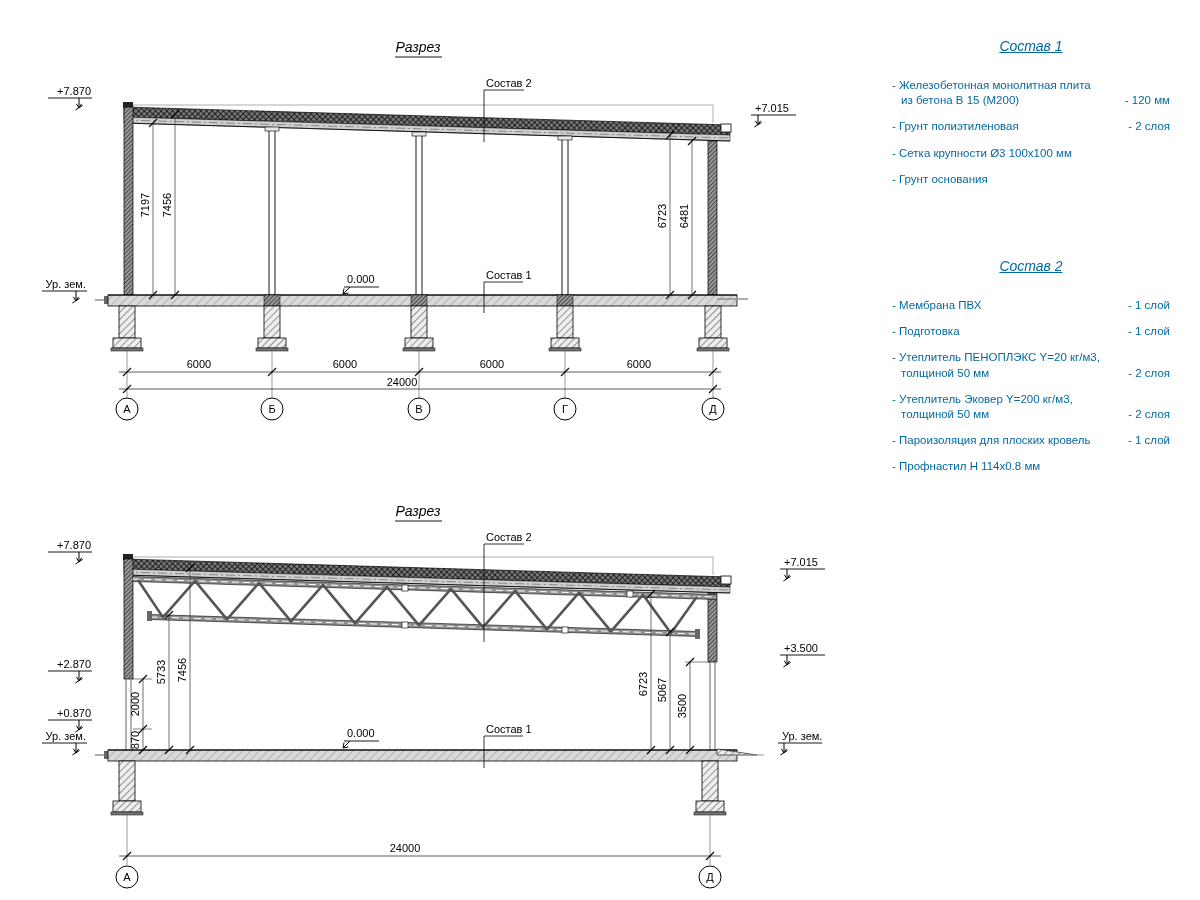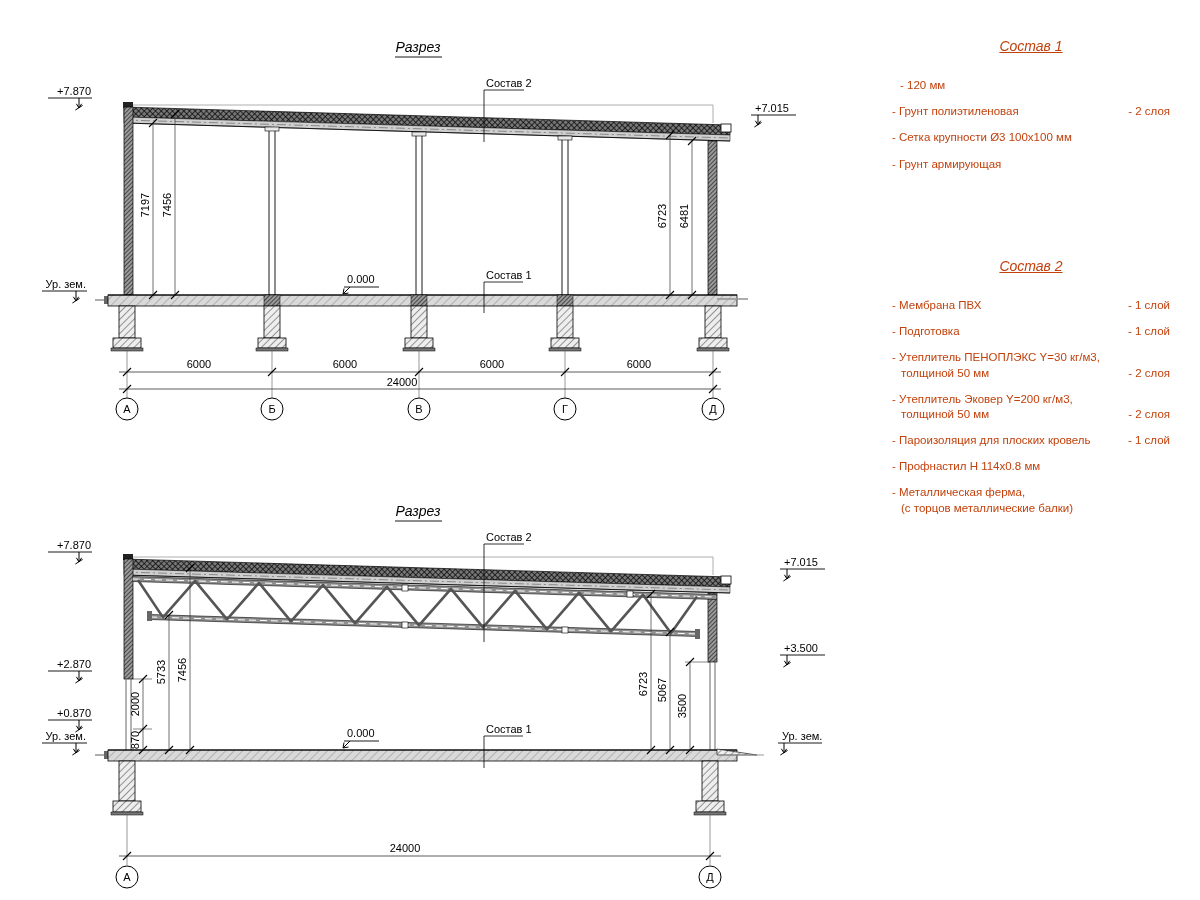--- a/index.html
+++ b/index.html
@@ -1,17 +1,17 @@
 <!DOCTYPE html>
 <html><head>
 <meta charset="utf-8">
 <style>
   html,body{margin:0;padding:0;background:#fff;}
   .canvas{position:relative;width:1200px;height:900px;background:#fff;overflow:hidden;
-          font-family:"Liberation Sans",sans-serif;color:#c2410c;}
+          font-family:"Liberation Sans",sans-serif;color:#0369a1;}
   svg{position:absolute;left:0;top:0;}
   svg text{font-family:"Liberation Sans",sans-serif;fill:#000;}
   .t-title{font-size:14px;font-style:italic;}
   .t-dim{font-size:11px;}
   .t-axis{font-size:11px;}
   .t-lvl{font-size:11px;}
   .t-callout{font-size:11px;}
 
   .panel{position:absolute;width:278px;}
   .panel-title{font-size:14px;font-style:italic;text-align:center;
@@ -348,64 +348,61 @@
       <text class="t-callout" x="486" y="733">Состав 1</text>
       <line x1="484" y1="736" x2="523" y2="736" stroke="#000" stroke-width="0.8"></line>
       <line x1="484" y1="736" x2="484" y2="768" stroke="#000" stroke-width="0.8"></line>
     </g>
   </g>
 </svg>
 
 <div class="panel" style="left:892px;top:38px;">
   <div class="panel-title">Состав 1</div>
   <div class="mat-item">
+    <div class="mat-name">- Железобетонная  монолитная плита
+из бетона В 15 (М200)</div>
     <div class="mat-value">- 120 мм</div>
   </div>
   <div class="mat-item">
     <div class="mat-name">- Грунт полиэтиленовая</div>
     <div class="mat-value">-  2 слоя</div>
   </div>
   <div class="mat-item">
     <div class="mat-name">- Сетка крупности Ø3 100х100 мм</div>
     <div class="mat-value"></div>
   </div>
   <div class="mat-item">
-    <div class="mat-name">- Грунт армирующая</div>
+    <div class="mat-name">- Грунт основания</div>
     <div class="mat-value"></div>
   </div>
 </div>
 
 <div class="panel" style="left:892px;top:258px;">
   <div class="panel-title">Состав 2</div>
   <div class="mat-item">
     <div class="mat-name">- Мембрана ПВХ</div>
     <div class="mat-value">- 1 слой</div>
   </div>
   <div class="mat-item">
     <div class="mat-name">- Подготовка</div>
     <div class="mat-value">- 1 слой</div>
   </div>
   <div class="mat-item">
-    <div class="mat-name">- Утеплитель ПЕНОПЛЭКС Y=30 кг/м3,
+    <div class="mat-name">- Утеплитель ПЕНОПЛЭКС Y=20 кг/м3,
 толщиной 50 мм</div>
     <div class="mat-value">- 2 слоя</div>
   </div>
   <div class="mat-item">
     <div class="mat-name">- Утеплитель Эковер Y=200 кг/м3,
 толщиной 50 мм</div>
     <div class="mat-value">- 2 слоя</div>
   </div>
   <div class="mat-item">
     <div class="mat-name">- Пароизоляция для плоских кровель</div>
     <div class="mat-value">- 1 слой</div>
   </div>
   <div class="mat-item">
     <div class="mat-name">- Профнастил Н 114х0.8 мм</div>
     <div class="mat-value"></div>
   </div>
-  <div class="mat-item">
-    <div class="mat-name">- Металлическая ферма,
-(с торцов металлические балки)</div>
-    <div class="mat-value"></div>
-  </div>
 </div>
 
 </div>
 
 </body></html>

